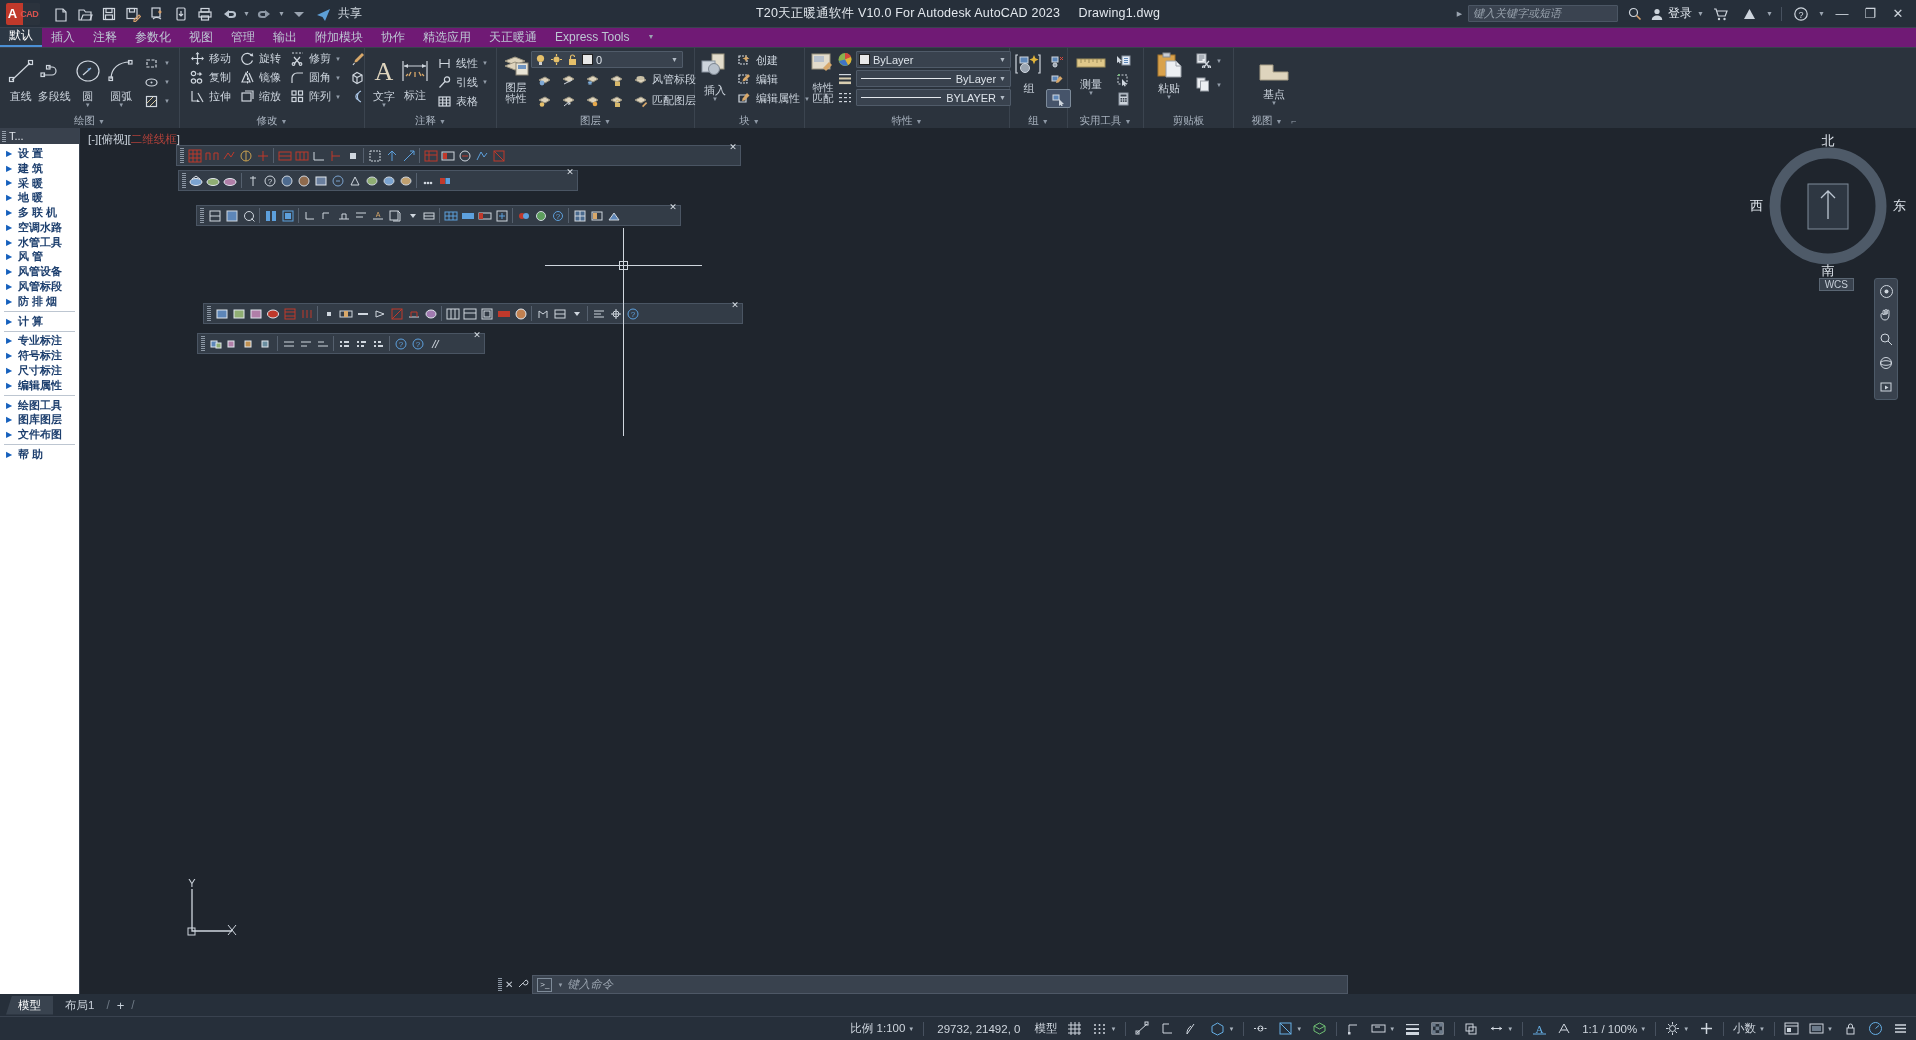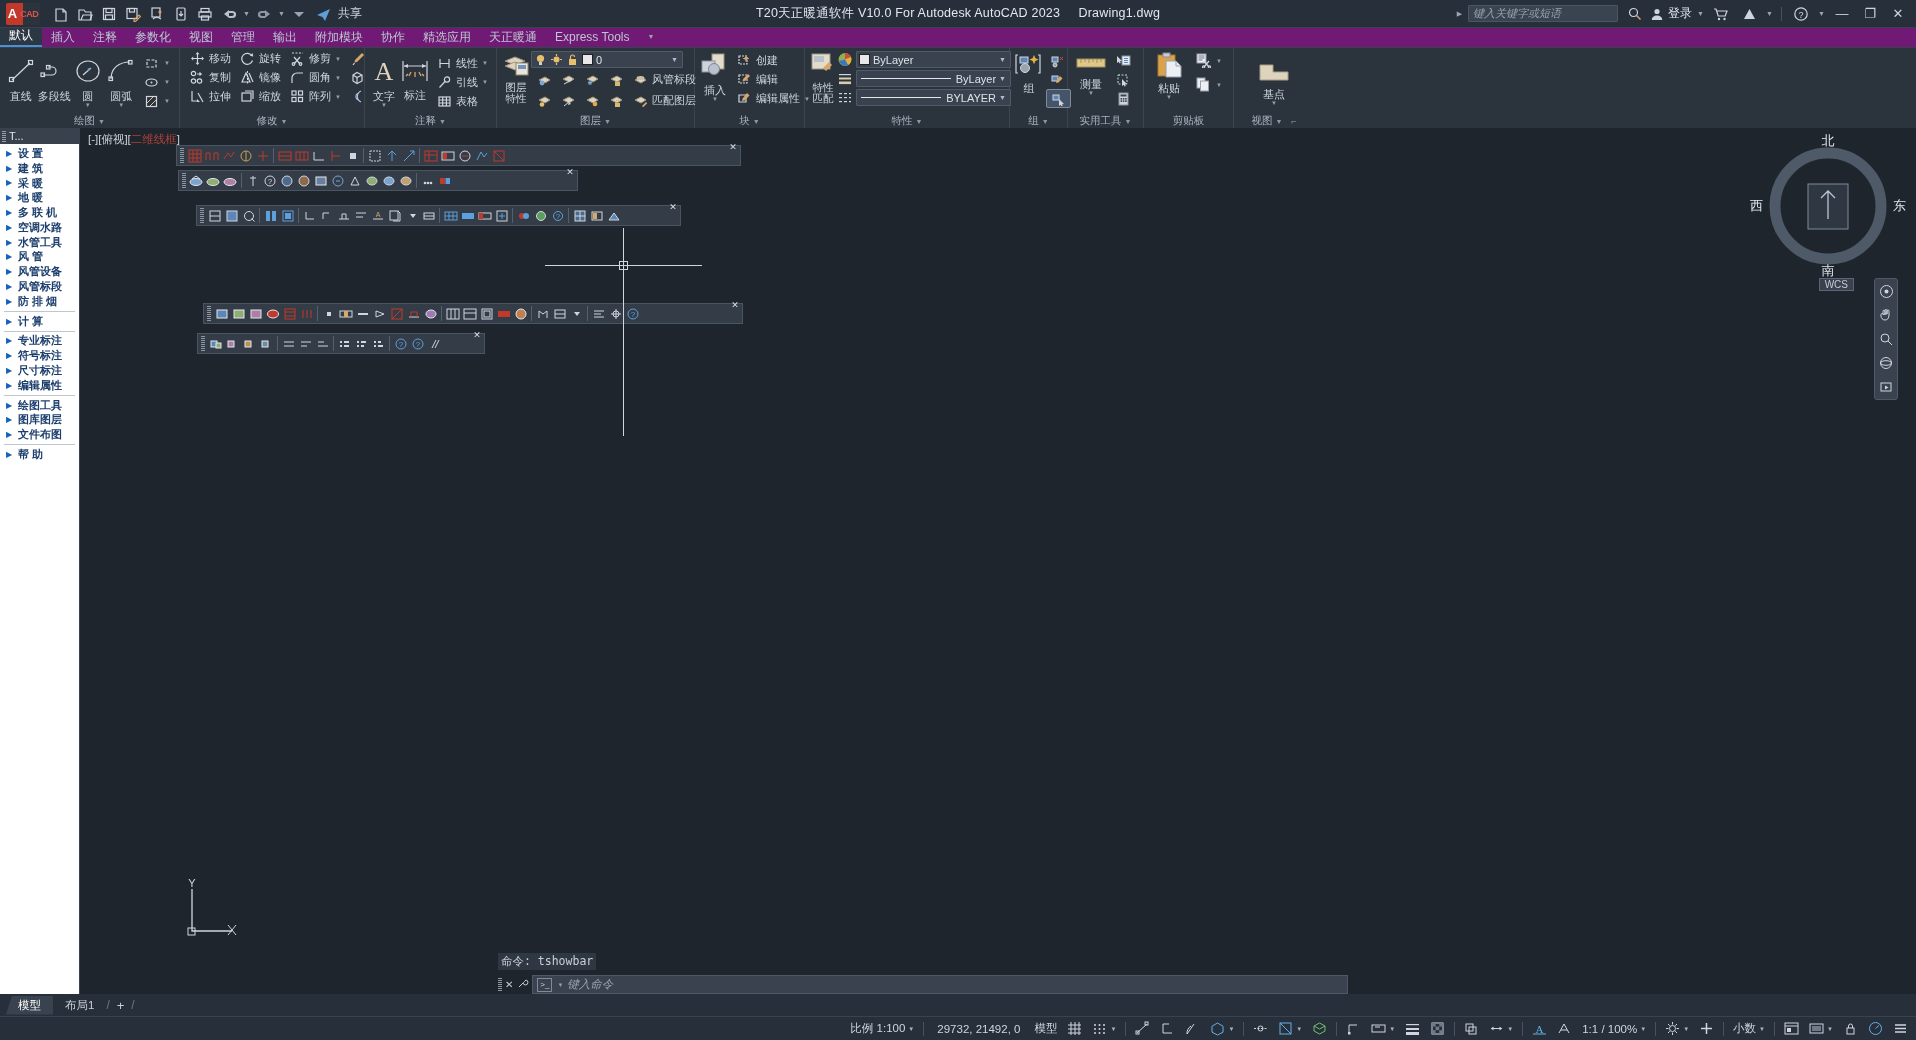--- a/index.html
+++ b/index.html
@@ -1719,21 +1719,20 @@
       <div class="ucs">
         <svg width="70" height="70">
           <path d="M12 10v42h40" fill="none" stroke="#cfd6de" stroke-width="1.3"></path>
           <rect x="8" y="49" width="7" height="7" fill="none" stroke="#cfd6de"></rect>
           <text x="12" y="8" font-size="11" fill="#cfd6de" text-anchor="middle" font-family="Liberation Sans">Y</text>
           <path d="M48 46l8 10M56 46l-8 10" stroke="#cfd6de"></path>
         </svg>
       </div>
 
       <div class="cmdarea">
-        <div><span class="cmdline">命令: tshowbar</span></div>
         <div class="cmdinputwrap">
           <span class="cmdgrip"></span>
           <span class="cmdx">✕</span>
           <span class="cmdx"><svg width="13" height="13">
                 <path d="M3 10l4-4M7 6a2.5 2.5 0 1 0 3-3l-1.5 1.5-1 1z" fill="none" stroke="#c6cdd6"></path>
               </svg></span>
           <div class="cmdinput">
             <span class="cmdprompt">&gt;_</span>
             <span class="dd">▼</span>
             <span class="ph">键入命令</span>

